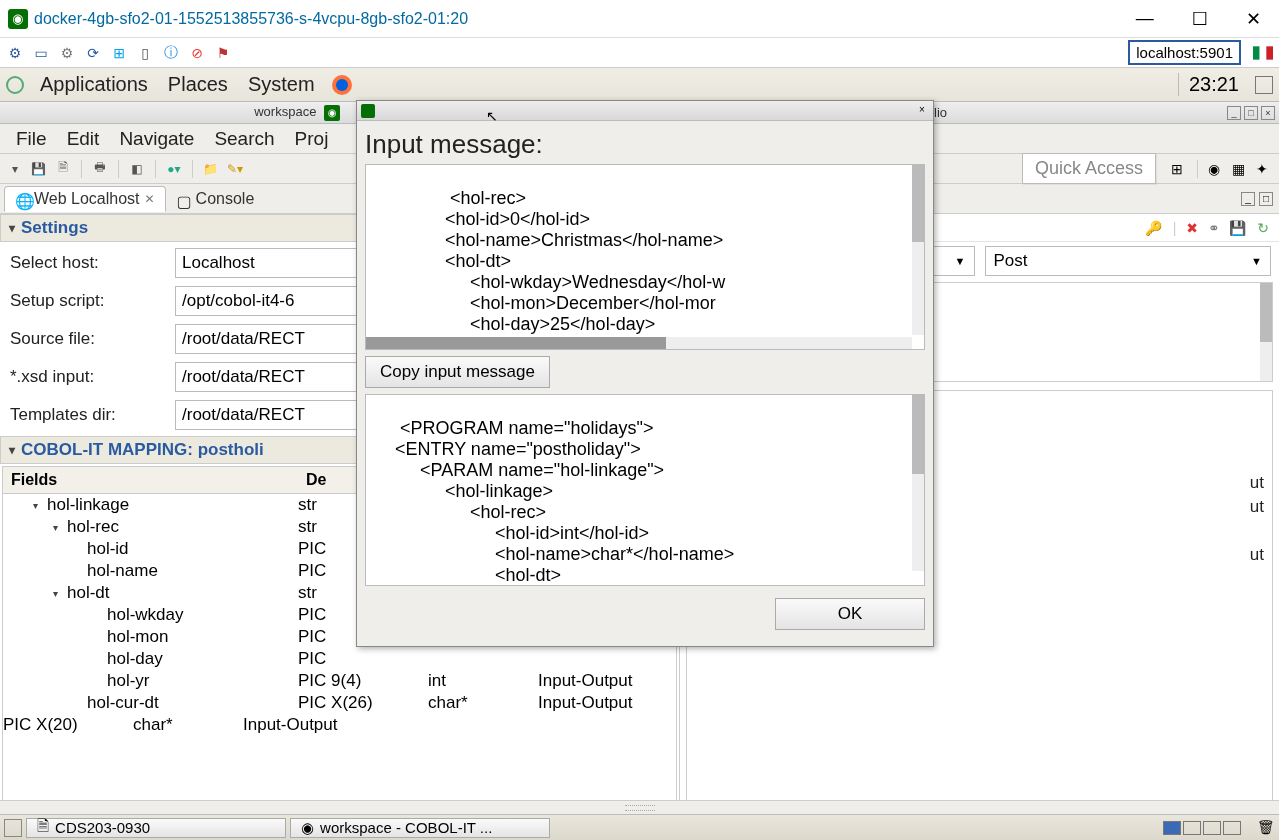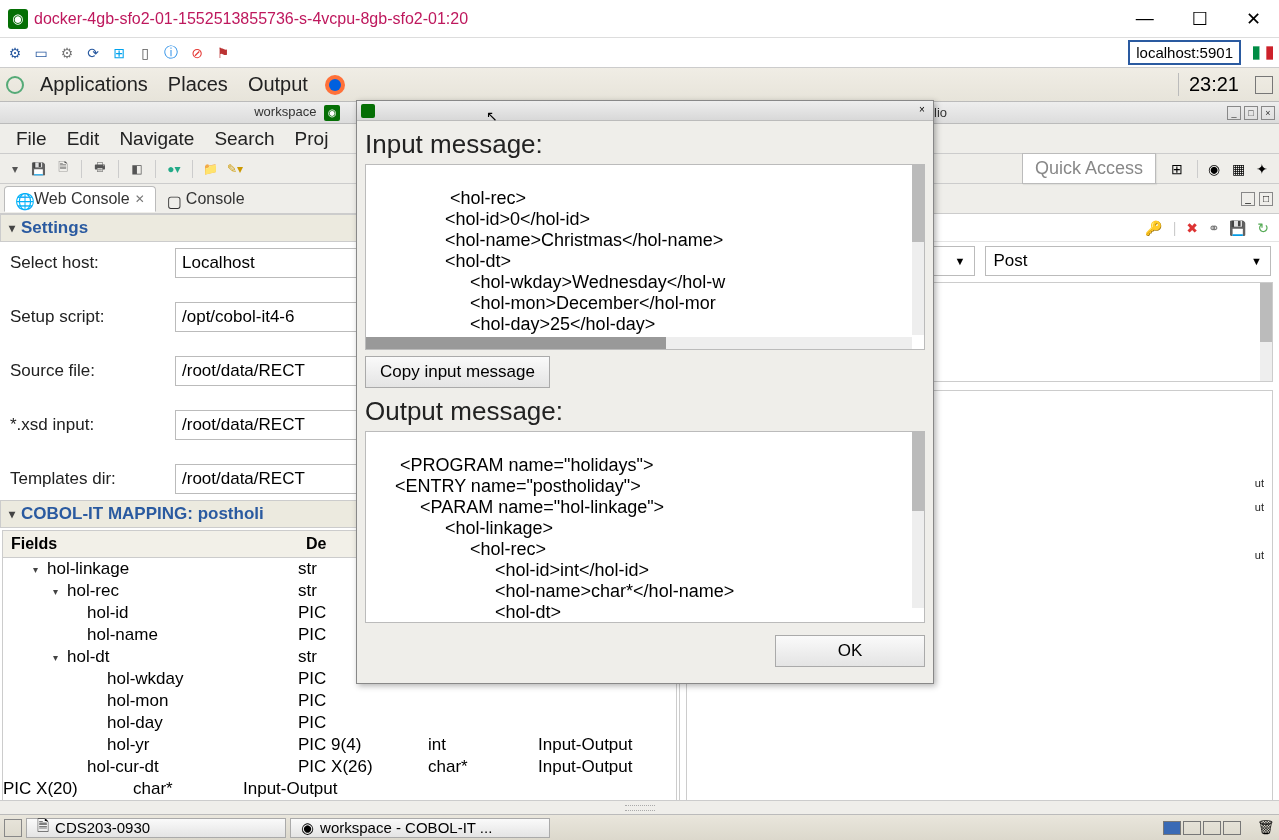--- a/index.html
+++ b/index.html
@@ -1,21 +1,21 @@
 <!DOCTYPE html>
 <html><head>
 <meta charset="utf-8">
 <style>
 * { box-sizing: border-box; margin: 0; padding: 0; }
 body { font-family: "Segoe UI", Arial, sans-serif; font-size: 14px; background: #fff; width: 1279px; height: 840px; overflow: hidden; position: relative; }
 
 
 .os-titlebar { height: 38px; display: flex; align-items: center; padding: 0 8px; border-bottom: 1px solid #ddd; }
 .os-titlebar .eye-icon { width: 20px; height: 20px; background: #056f05; border-radius: 3px; display: flex; align-items: center; justify-content: center; color: #fff; font-size: 13px; margin-right: 6px; }
-.os-titlebar .title { font-size: 16px; color: #be185d; flex: 1; }
+.os-titlebar .title { font-size: 16px; color: #0369a1; flex: 1; }
 .os-titlebar .win-controls { display: flex; gap: 18px; font-size: 18px; }
 .os-titlebar .win-controls span { cursor: default; padding: 4px 10px; }
 
 
 .vnc-toolbar { height: 30px; display: flex; align-items: center; padding: 0 6px; gap: 8px; border-bottom: 1px solid #ccc; }
 .vnc-toolbar .vicon { width: 18px; height: 18px; display: inline-flex; align-items: center; justify-content: center; font-size: 14px; }
 .vnc-toolbar .spacer { flex: 1; }
 .vnc-toolbar .hostbox { border: 2px solid #2a5aa0; padding: 2px 6px; font-size: 15px; background: #fff; margin-right: 4px; }
 .vnc-toolbar .flag { width: 20px; height: 14px; display: inline-block; }
 
@@ -56,21 +56,21 @@
 .view-tabs .right-icons span { width: 14px; height: 14px; border: 1px solid #888; font-size: 10px; text-align: center; }
 
 
 .main-area { display: flex; height: calc(100% - 38px - 30px - 34px - 22px - 30px - 30px - 30px - 26px); }
 .left-panel { width: 680px; display: flex; flex-direction: column; border-right: 1px solid #ccc; overflow: hidden; }
 .right-panel { flex: 1; display: flex; flex-direction: column; overflow: hidden; }
 
 
 .section-header { background: #eceadf; border: 1px solid #ccc; padding: 3px 8px; font-size: 17px; font-weight: bold; color: #2a5aa0; display: flex; align-items: center; gap: 6px; }
 .section-header .tw { font-size: 12px; color: #444; }
-.settings-body { padding: 6px 10px; display: grid; grid-template-columns: 165px 1fr; row-gap: 24px; align-items: center; font-size: 17px; }
+.settings-body { padding: 6px 10px; display: grid; grid-template-columns: 165px 1fr; row-gap: 8px; align-items: center; font-size: 17px; }
 .settings-body label { color: #222; }
 .settings-body input { font-size: 17px; padding: 4px 6px; border: 1px solid #bbb; background: #fff; width: 100%; }
 
 
 .mapping-body { flex: 1; overflow: hidden; border: 1px solid #ccc; margin: 2px; }
 .map-head { display: flex; background: #f2f0e8; border-bottom: 1px solid #ccc; font-size: 16px; font-weight: bold; }
 .map-head div { padding: 4px 8px; }
 .mcol1 { width: 295px; } .mcol2 { width: 130px; } .mcol3 { width: 110px; } .mcol4 { flex: 1; }
 .map-rows { font-size: 17px; }
 .map-row { display: flex; padding: 1px 0; }
@@ -158,21 +158,21 @@
 </div>
 
 <div class="app-menubar">
   <span class="m-icon">
     <svg width="18" height="18">
         <circle cx="9" cy="9" r="8" fill="none" stroke="#5a7" stroke-width="2"></circle>
       </svg>
   </span>
   <span class="m-item">Applications</span>
   <span class="m-item">Places</span>
-  <span class="m-item">Output</span>
+  <span class="m-item">System</span>
   <span class="ff-icon">
     <svg width="22" height="22">
         <circle cx="11" cy="11" r="10" fill="#ff7139"></circle>
         <circle cx="11" cy="11" r="6" fill="#0060df"></circle>
       </svg>
   </span>
   <span class="clock">23:21</span>
   <span class="traybox"></span>
 </div>
 
@@ -217,21 +217,21 @@
   <span class="persp">⊞</span>
   <span class="tb-sep"></span>
   <span class="persp">◉</span>
   <span class="persp">▦</span>
   <span class="persp">✦</span>
 </div>
 
 <div class="view-tabs">
   <div class="vtab active">
     <span class="vtab-icon">🌐</span>
-    <span>Web Console</span>
+    <span>Web Localhost</span>
     <span class="close-x">✕</span>
   </div>
   <div class="vtab">
     <span class="vtab-icon">▢</span>
     <span>Console</span>
   </div>
   <div class="right-icons">
     <span>_</span>
     <span>□</span>
   </div>
@@ -358,21 +358,21 @@
     <div class="list-ops">
       <div class="op">day - POST</div>
       <div class="op">day - GET</div>
       <div class="op">day - PUT</div>
       <div class="op">liday - DELETE</div>
       <div class="scroll">
           <div class="thumb"></div>
         </div>
     </div>
     <div class="blank-box">
-      <div style="padding-top:80px; text-align:right; padding-right:8px; font-size:11px; line-height:24px; color:#222">
+      <div style="padding-top:80px; text-align:right; padding-right:8px; font-size:17px; line-height:24px; color:#222">
         <div>ut</div>
         <div>ut</div>
         <div style="height:24px"></div>
         <div>ut</div>
       </div>
     </div>
   </div>
 </div>
 
 <div class="sep-bar">
@@ -413,21 +413,20 @@
                     &lt;hol-wkday&gt;Wednesday&lt;/hol-w
                     &lt;hol-mon&gt;December&lt;/hol-mor
                     &lt;hol-day&gt;25&lt;/hol-day&gt;
                     &lt;hol-yr&gt;2019&lt;/hol-yr&gt;
                &lt;/hol-dt&gt;
                &lt;hol-cur-dt&gt;char*&lt;/hol-cur-dt&gt;</span>
       <div class="vsb"><div class="vth"></div></div>
       <div class="hsb"><div class="hth"></div></div>
     </div>
     <button class="d-btn">Copy input message</button>
-    <div class="d-label">Output message:</div>
     <div class="d-textarea out">
       <span>&lt;PROGRAM name="holidays"&gt;
      &lt;ENTRY name="postholiday"&gt;
           &lt;PARAM name="hol-linkage"&gt;
                &lt;hol-linkage&gt;
                     &lt;hol-rec&gt;
                          &lt;hol-id&gt;int&lt;/hol-id&gt;
                          &lt;hol-name&gt;char*&lt;/hol-name&gt;
                          &lt;hol-dt&gt;
                               &lt;hol-wkday&gt;char*&lt;/hol-wkday&gt;

